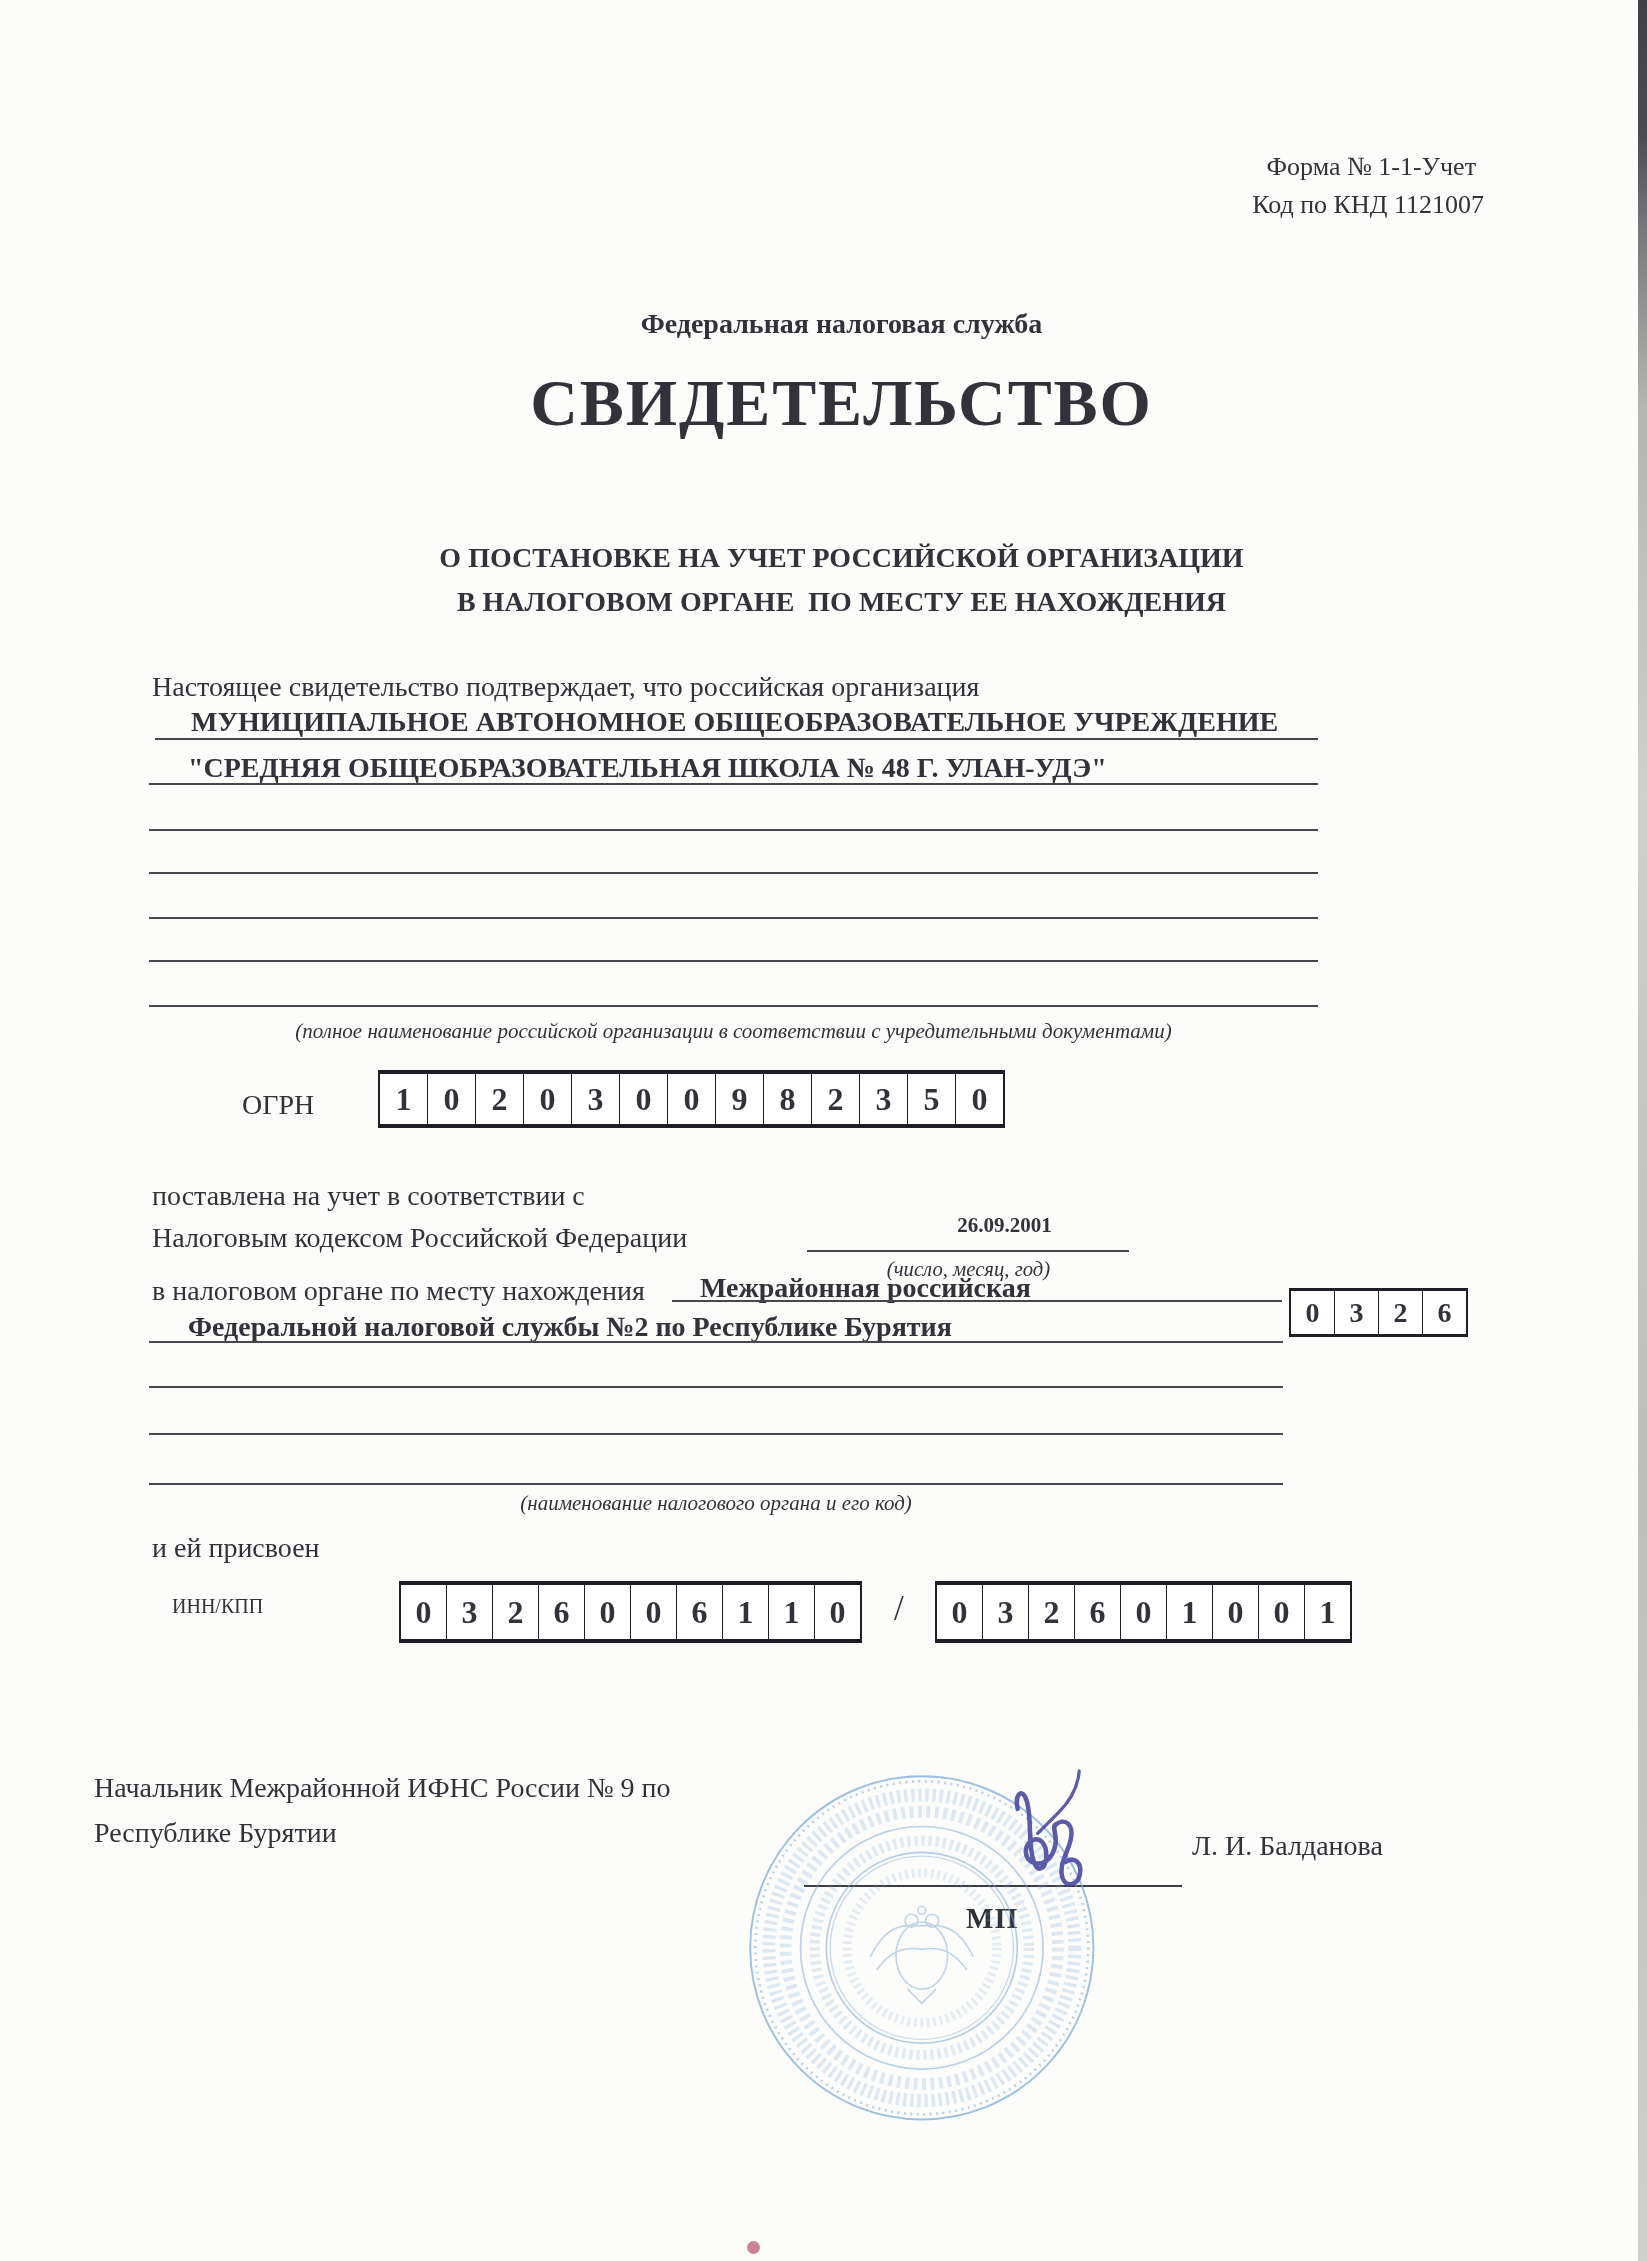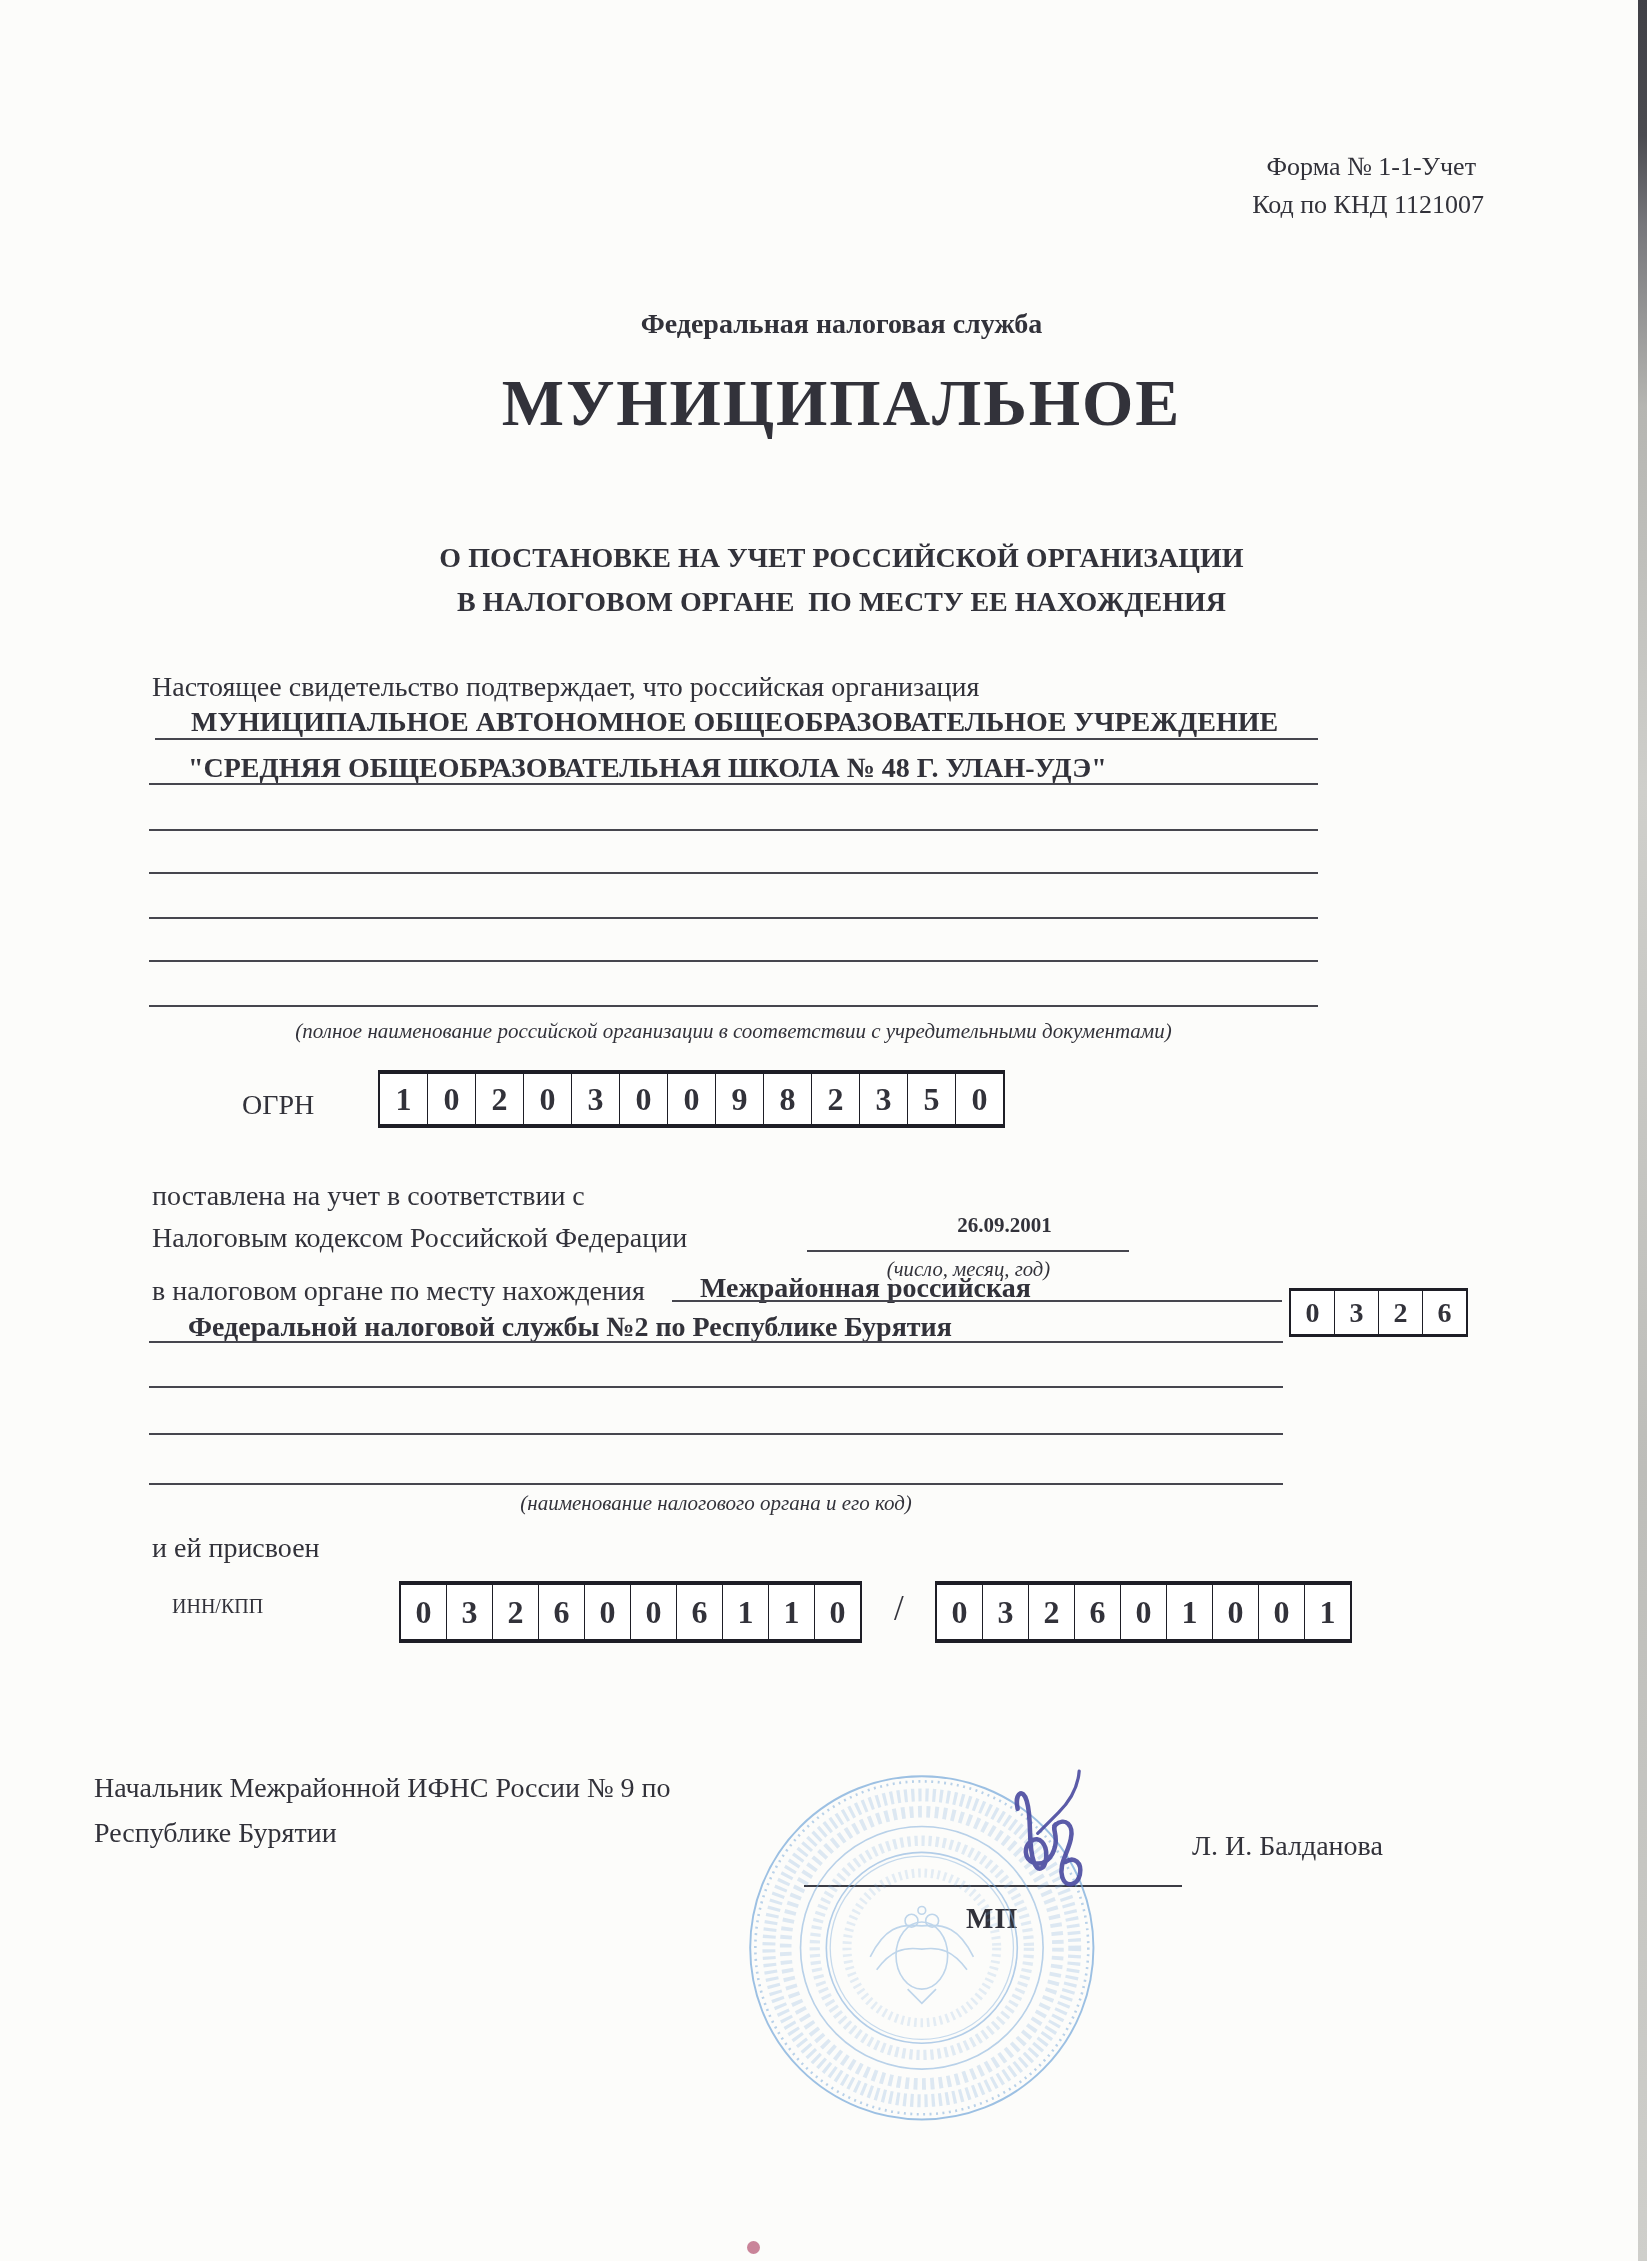--- a/index.html
+++ b/index.html
@@ -41,21 +41,21 @@
 
 <div class="page">
 
   <div class="edge-band"></div>
 
   <div class="t" style="top:151px; right:171px; text-align:right; font-size:26px;">Форма № 1-1-Учет</div>
   <div class="t" style="top:189px; right:163px; text-align:right; font-size:26px;">Код по КНД 1121007</div>
 
   <div class="t bold center" style="top:307px; left:0; right:0; font-size:28px;">Федеральная налоговая служба</div>
 
-  <div class="t bold center" style="top:363px; left:0; right:0; font-size:66px; letter-spacing:1.9px;">МУНИЦИПАЛЬНОЕ</div>
+  <div class="t bold center" style="top:363px; left:0; right:0; font-size:66px; letter-spacing:1.9px;">СВИДЕТЕЛЬСТВО</div>
 
   <div class="t bold center" style="top:541px; left:0; right:0; font-size:28px;">О ПОСТАНОВКЕ НА УЧЕТ РОССИЙСКОЙ ОРГАНИЗАЦИИ</div>
   <div class="t bold center" style="top:585px; left:0; right:0; font-size:28px;">В НАЛОГОВОМ ОРГАНЕ  ПО МЕСТУ ЕЕ НАХОЖДЕНИЯ</div>
 
   <div class="t" style="top:670px; left:152px;">Настоящее свидетельство подтверждает, что российская организация</div>
 
   <div class="t bold" style="top:705px; left:155px;">МУНИЦИПАЛЬНОЕ АВТОНОМНОЕ ОБЩЕОБРАЗОВАТЕЛЬНОЕ УЧРЕЖДЕНИЕ</div>
   <div class="rule" style="top:738px; left:155px; width:1163px;"></div>
   <div class="t bold" style="top:751px; left:152px;">"СРЕДНЯЯ ОБЩЕОБРАЗОВАТЕЛЬНАЯ ШКОЛА № 48 Г. УЛАН-УДЭ"</div>
   <div class="rule" style="top:783px; left:149px; width:1169px;"></div>

